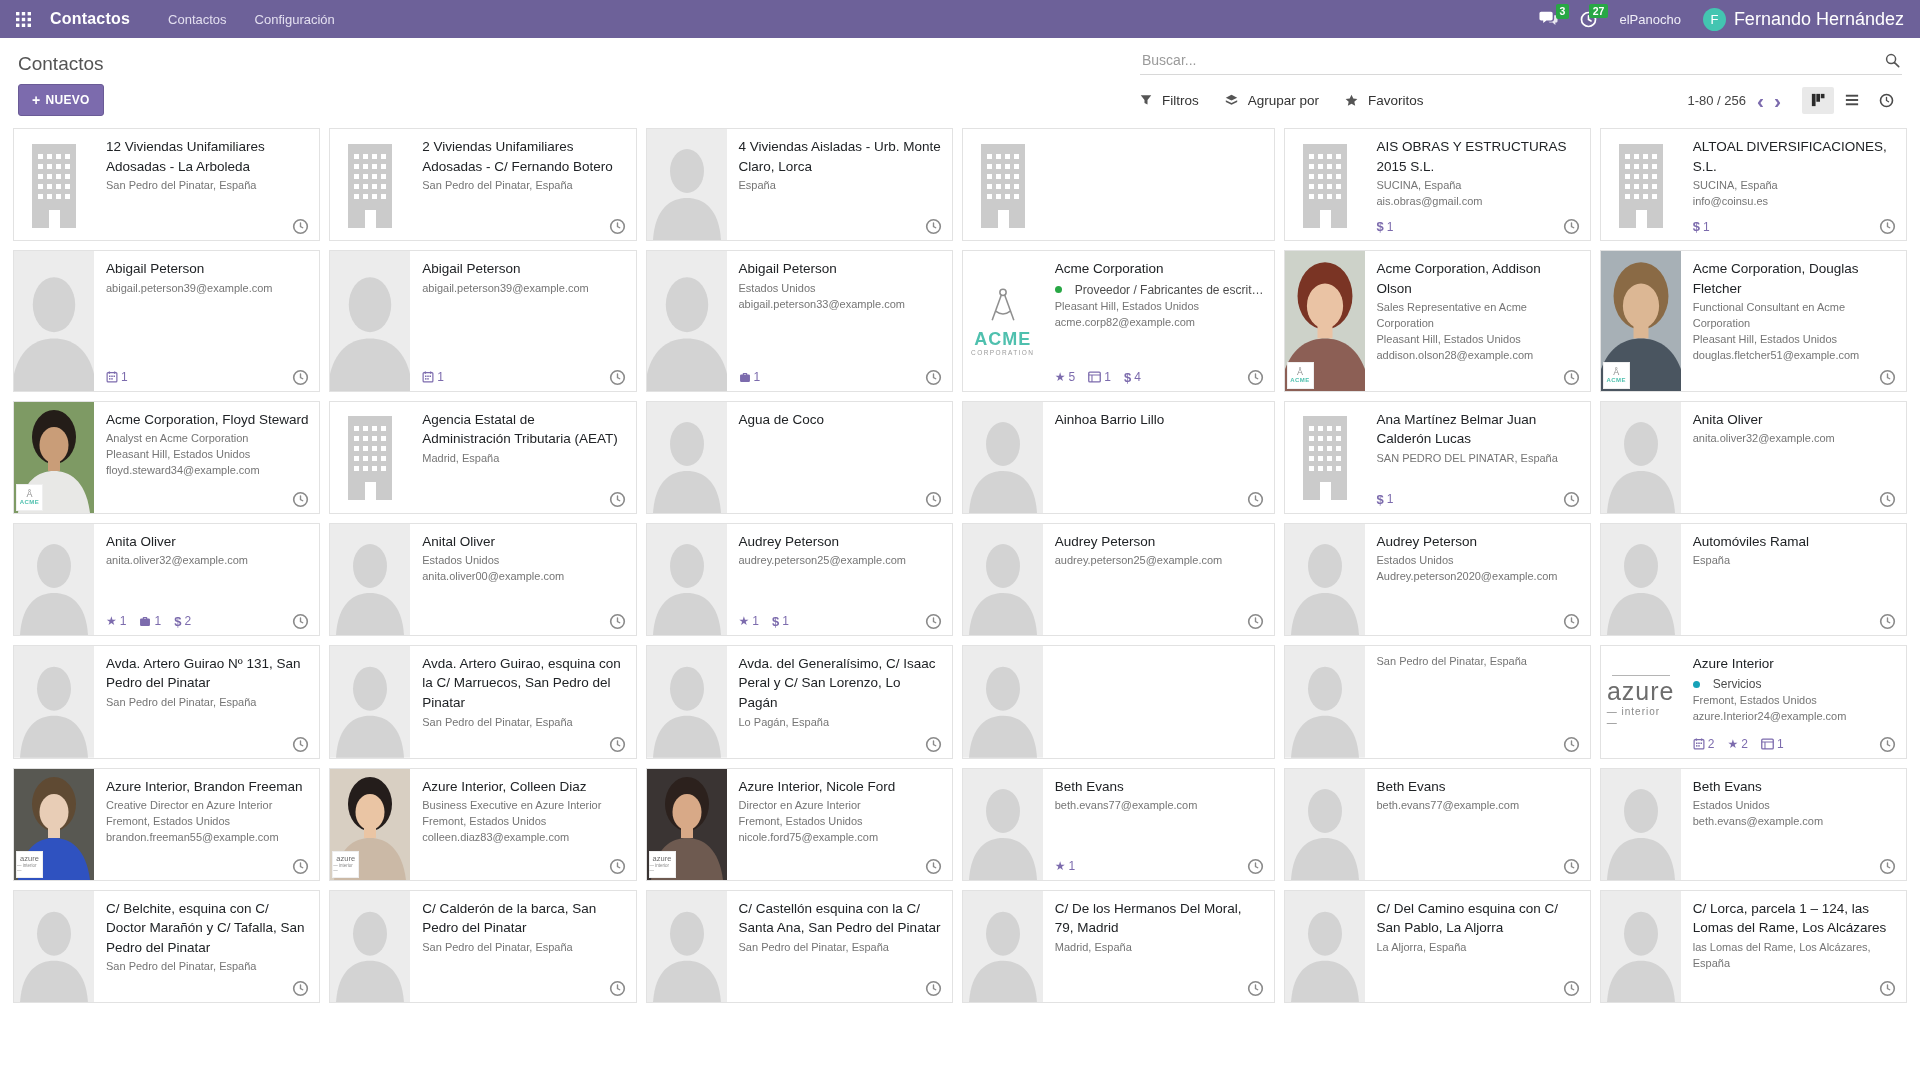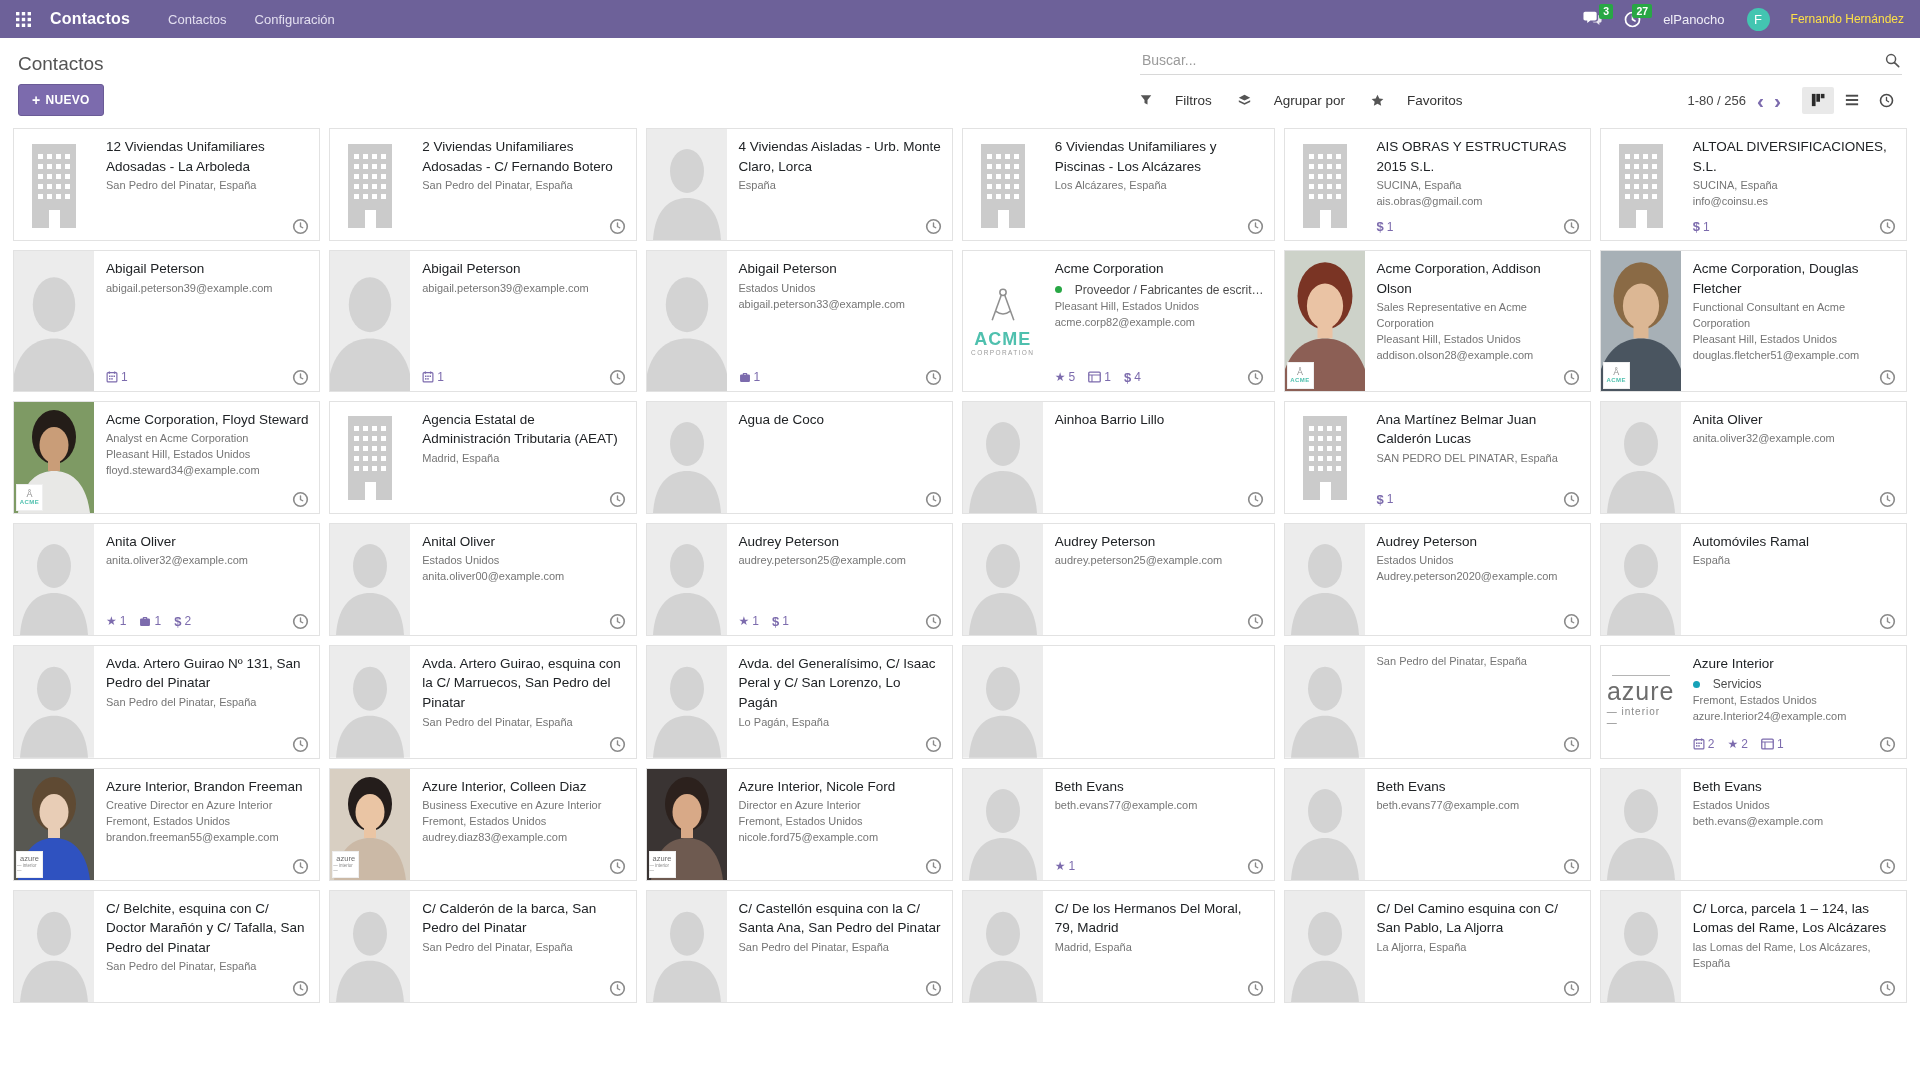--- a/index.html
+++ b/index.html
@@ -14,36 +14,36 @@
   .top-menu { display:flex; gap:4px; margin-left:26px; }
   .top-menu-item { font-size:13px; color:#e3dff0; padding:10px 12px; cursor:pointer; }
   .top-right { margin-left:auto; display:flex; align-items:center; gap:22px; }
   .icon-badge-wrap { position:relative; display:flex; align-items:center; cursor:pointer; }
   .green-badge { position:absolute; top:-7px; right:-11px; background:#28a745; color:#fff;
                  font-size:10.5px; line-height:1; padding:2px 4px; border-radius:2px; font-weight:700; }
   .company-name { font-size:13px; color:#f0eef8; }
   .user-chunk { display:flex; align-items:center; gap:8px; cursor:pointer; }
   .avatar-circle { width:23px; height:23px; border-radius:50%; background:#43c5b1; color:#fff;
                    display:flex; align-items:center; justify-content:center; font-size:13px; }
-  .user-name { font-size:12px; color:#fde047;margin-left:13px; }
+  .user-name { font-size:18px; color:#ffffff; }
 
   
   .cp-row1 { display:flex; justify-content:space-between; align-items:flex-end; padding:12px 18px 0 18px; }
   .page-title { font-size:19px; color:#545454; }
   .searchbox { width:762px; display:flex; align-items:center; border-bottom:1px solid #d8d8d8;
                padding:2px 2px 6px 2px; }
   .searchbox input { border:none; outline:none; flex:1; font-size:14px; color:#333;
                      font-family:"Liberation Sans", sans-serif; background:transparent; }
   .searchbox input::placeholder { color:#9a9a9a; }
   .cp-row2 { display:flex; justify-content:space-between; align-items:center; padding:9px 18px 9px 18px; }
   .btn-new { background:#7c6bad; border:1px solid #6a5b96; color:#fff; font-size:12px; font-weight:700;
              padding:7px 13px; border-radius:3px; cursor:pointer; letter-spacing:.3px;
              display:flex; align-items:center; gap:5px; font-family:"Liberation Sans", sans-serif; }
   .filter-zone { width:762px; display:flex; align-items:center; }
-  .filter-item { display:flex; align-items:center; gap:23px; font-size:13.5px; color:#333;
+  .filter-item { display:flex; align-items:center; gap:10px; font-size:13.5px; color:#333;
                  margin-right:26px; cursor:pointer; }
   .pager { margin-left:auto; display:flex; align-items:center; }
   .pager-text { font-size:13px; color:#444; margin-right:6px; }
   .pager-chev { color:#7c6bad; font-size:21px; line-height:1; padding:0 5px; cursor:pointer;
                 font-weight:700; user-select:none; }
   .switcher { display:flex; margin-left:16px; gap:2px; }
   .sw-btn { width:32px; height:27px; display:flex; align-items:center; justify-content:center;
             border-radius:2px; cursor:pointer; color:#4a4a4a; }
   .sw-btn.active { background:#e9e9e9; color:#222; }
 
@@ -346,33 +346,20 @@
             <rect x="28" y="42" width="5" height="5"></rect>
             <rect x="37" y="42" width="5" height="5"></rect>
             <rect x="10" y="52" width="5" height="5"></rect>
             <rect x="19" y="52" width="5" height="5"></rect>
             <rect x="28" y="52" width="5" height="5"></rect>
             <rect x="37" y="52" width="5" height="5"></rect>
        <rect x="21" y="68" width="11" height="18"></rect>
      </g>
    </svg>
       </div>
-    <div class="o-body">
-      <div class="o-name">6 Viviendas Unifamiliares y Piscinas - Los Alcázares</div>
-      <div class="o-line">Los Alcázares, España</div>
-        <div class="o-footer">
-        <span class="o-badges"></span>
-        <span class="clock-btn">
-          <svg width="17" height="17" viewBox="0 0 16 16">
-              <circle cx="8" cy="8" r="6.4" fill="none" stroke="currentColor" stroke-width="1.5"></circle>
-              <path d="M8 4.6V8l2.1 1.2" fill="none" stroke="currentColor" stroke-width="1.3" stroke-linecap="round"></path>
-            </svg>
-        </span>
-      </div>
-    </div>
   </article>
 
   <article class="o-card">
     <div class="o-avatar">
         <svg width="52" height="86" viewBox="0 0 52 86">
      <rect x="4" y="2" width="44" height="84" fill="#cbcbcb"></rect>
      <g fill="#fff">
        <rect x="10" y="12" width="5" height="5"></rect>
             <rect x="19" y="12" width="5" height="5"></rect>
             <rect x="28" y="12" width="5" height="5"></rect>
@@ -1240,21 +1227,21 @@
    </svg>
         <div class="mini-logo">
        <span class="mini-azure-w">azure</span>
           <span class="mini-azure-s">— interior —</span>
         </div>
       </div>
     <div class="o-body">
       <div class="o-name">Azure Interior, Colleen Diaz</div>
       <div class="o-line">Business Executive en Azure Interior</div>
         <div class="o-line">Fremont, Estados Unidos</div>
-        <div class="o-line">audrey.diaz83@example.com</div>
+        <div class="o-line">colleen.diaz83@example.com</div>
         <div class="o-footer">
         <span class="o-badges"></span>
         <span class="clock-btn">
           <svg width="17" height="17" viewBox="0 0 16 16">
               <circle cx="8" cy="8" r="6.4" fill="none" stroke="currentColor" stroke-width="1.5"></circle>
               <path d="M8 4.6V8l2.1 1.2" fill="none" stroke="currentColor" stroke-width="1.3" stroke-linecap="round"></path>
             </svg>
         </span>
       </div>
     </div>

